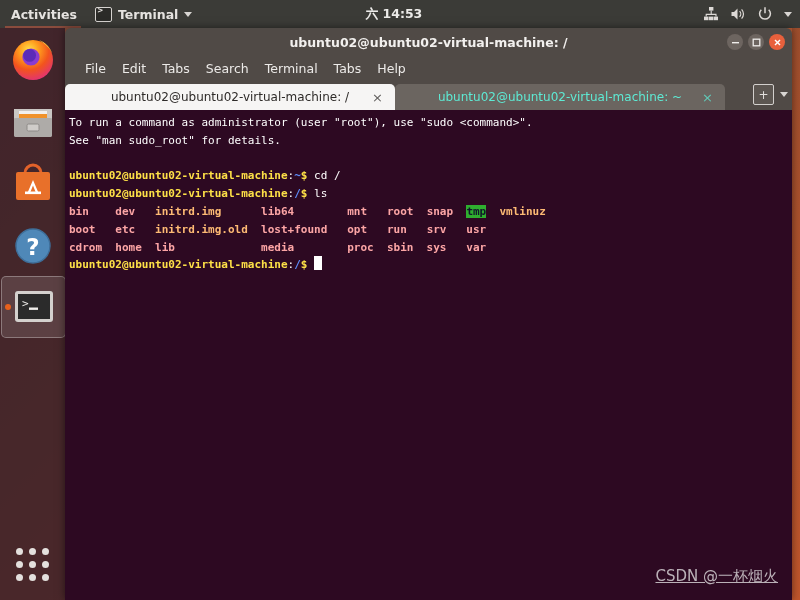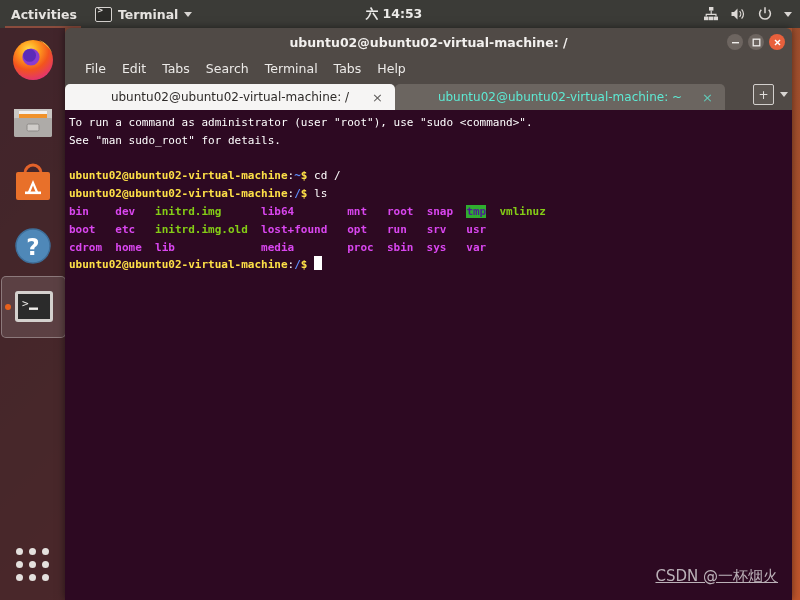--- a/index.html
+++ b/index.html
@@ -181,25 +181,25 @@
   #term-text {
     font-family: "DejaVu Sans Mono", "Liberation Mono", monospace;
     font-size: 11px;
     line-height: 17.8px;
     white-space: pre;
     color: #ffffff;
     letter-spacing: 0px;
   }
   .c-green { color: #fde047; font-weight: bold; }
   .c-blue  { color: #5d8bf7; font-weight: bold; }
-  .c-cyan  { color: #84cc16; font-weight: bold; }
+  .c-cyan  { color: #fdba74; font-weight: bold; }
   .c-plain { color: #ffffff; }
-  .c-dirblue { color: #d946ef; font-weight: bold; }
+  .c-dirblue { color: #fca5a5; font-weight: bold; }
   .sticky {
-    color: #4c1d95; font-weight: bold;
+    color: #0f172a; font-weight: bold;
     background: #2fae2f;
     margin-top: 29px;
   }
   .cursor {
     display: inline-block;
     width: 8px; height: 14px;
     background: #ffffff;
     vertical-align: -2px;
   }
   #watermark {

